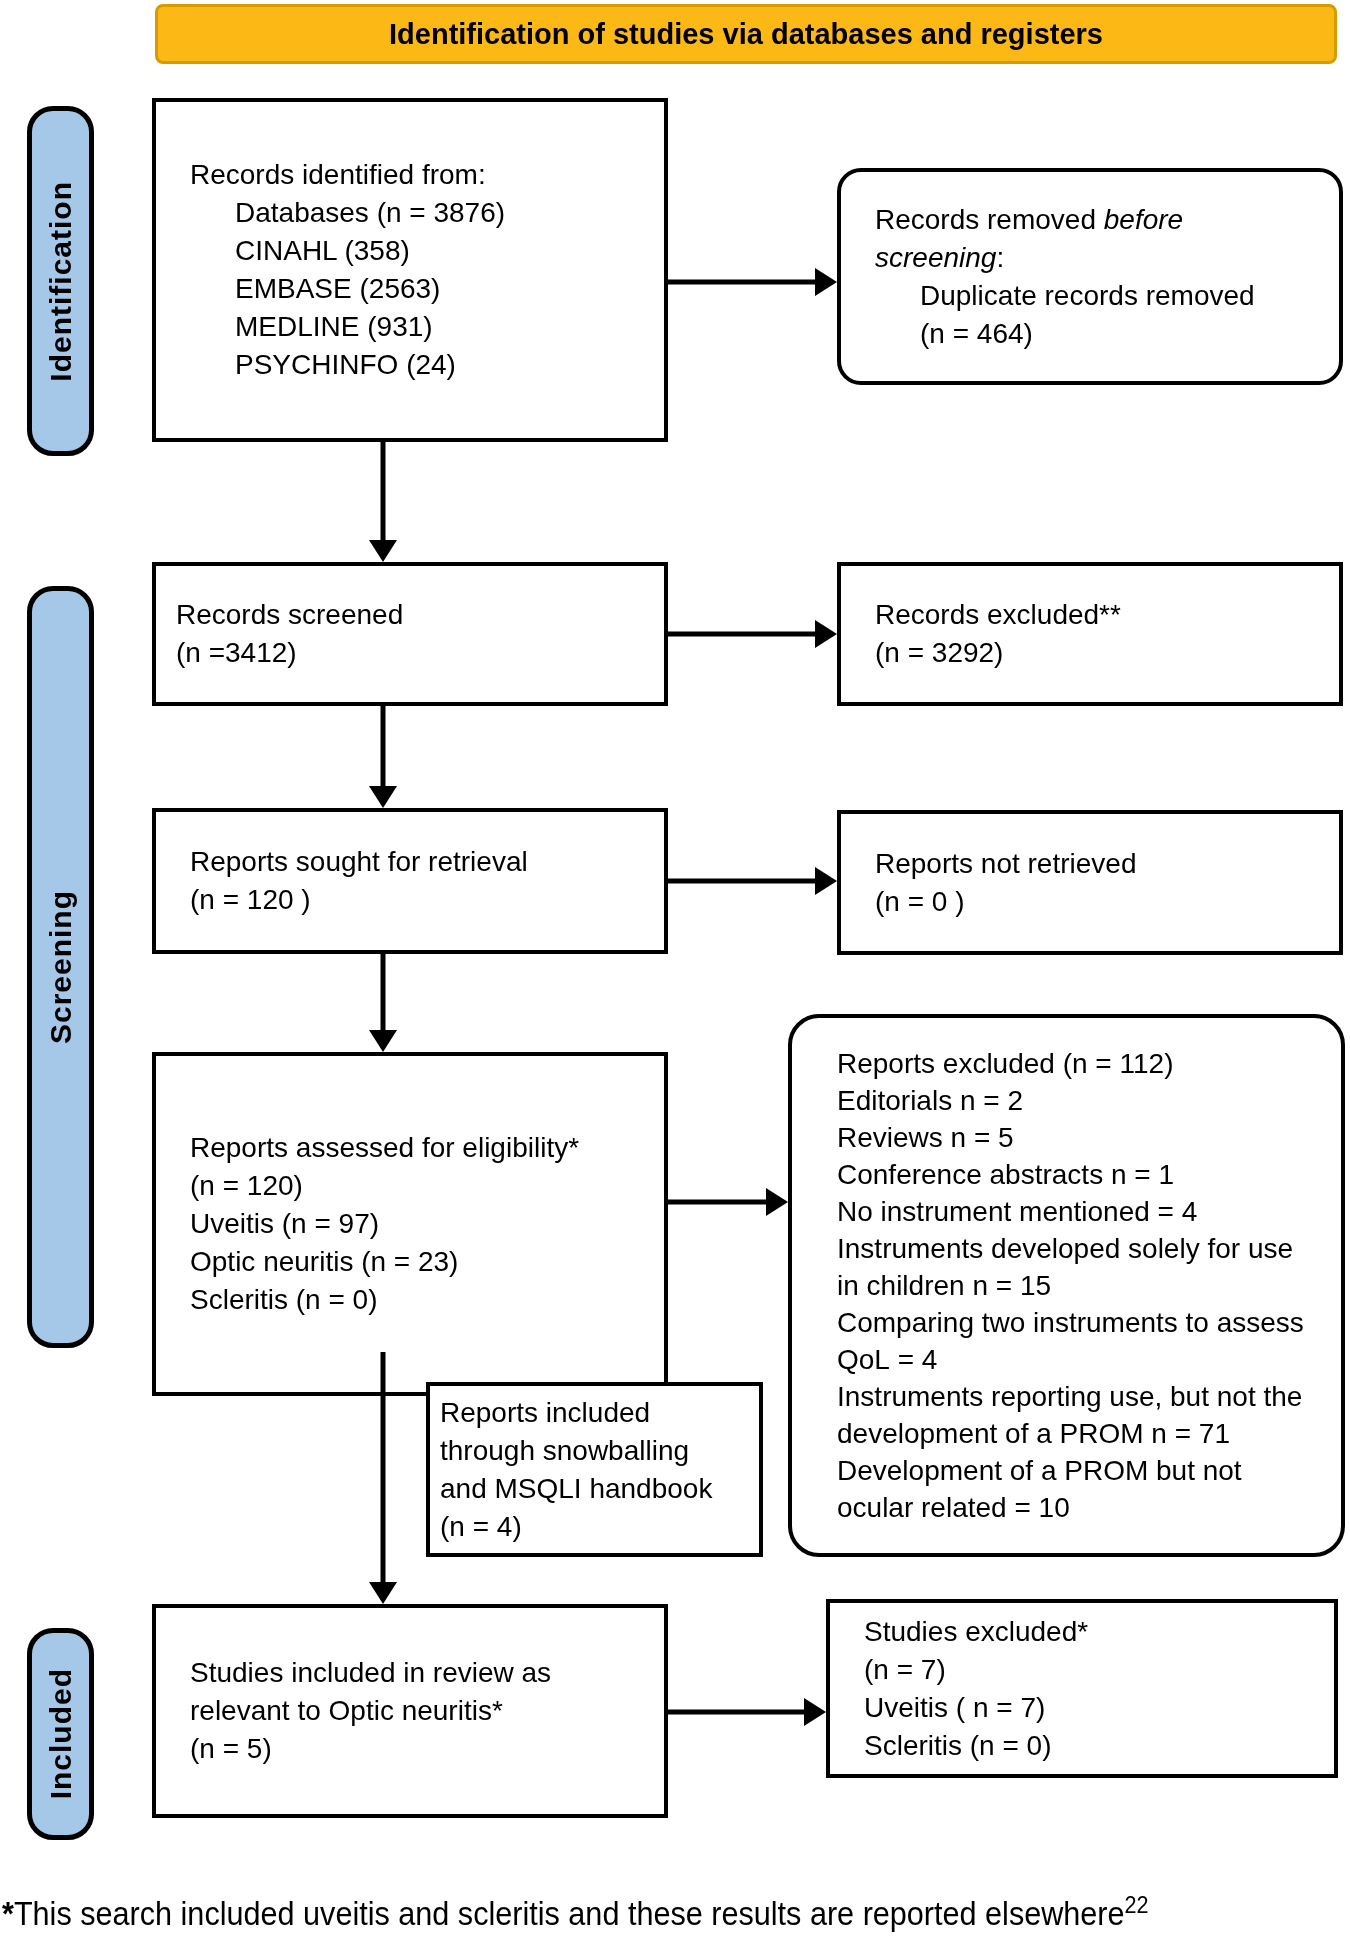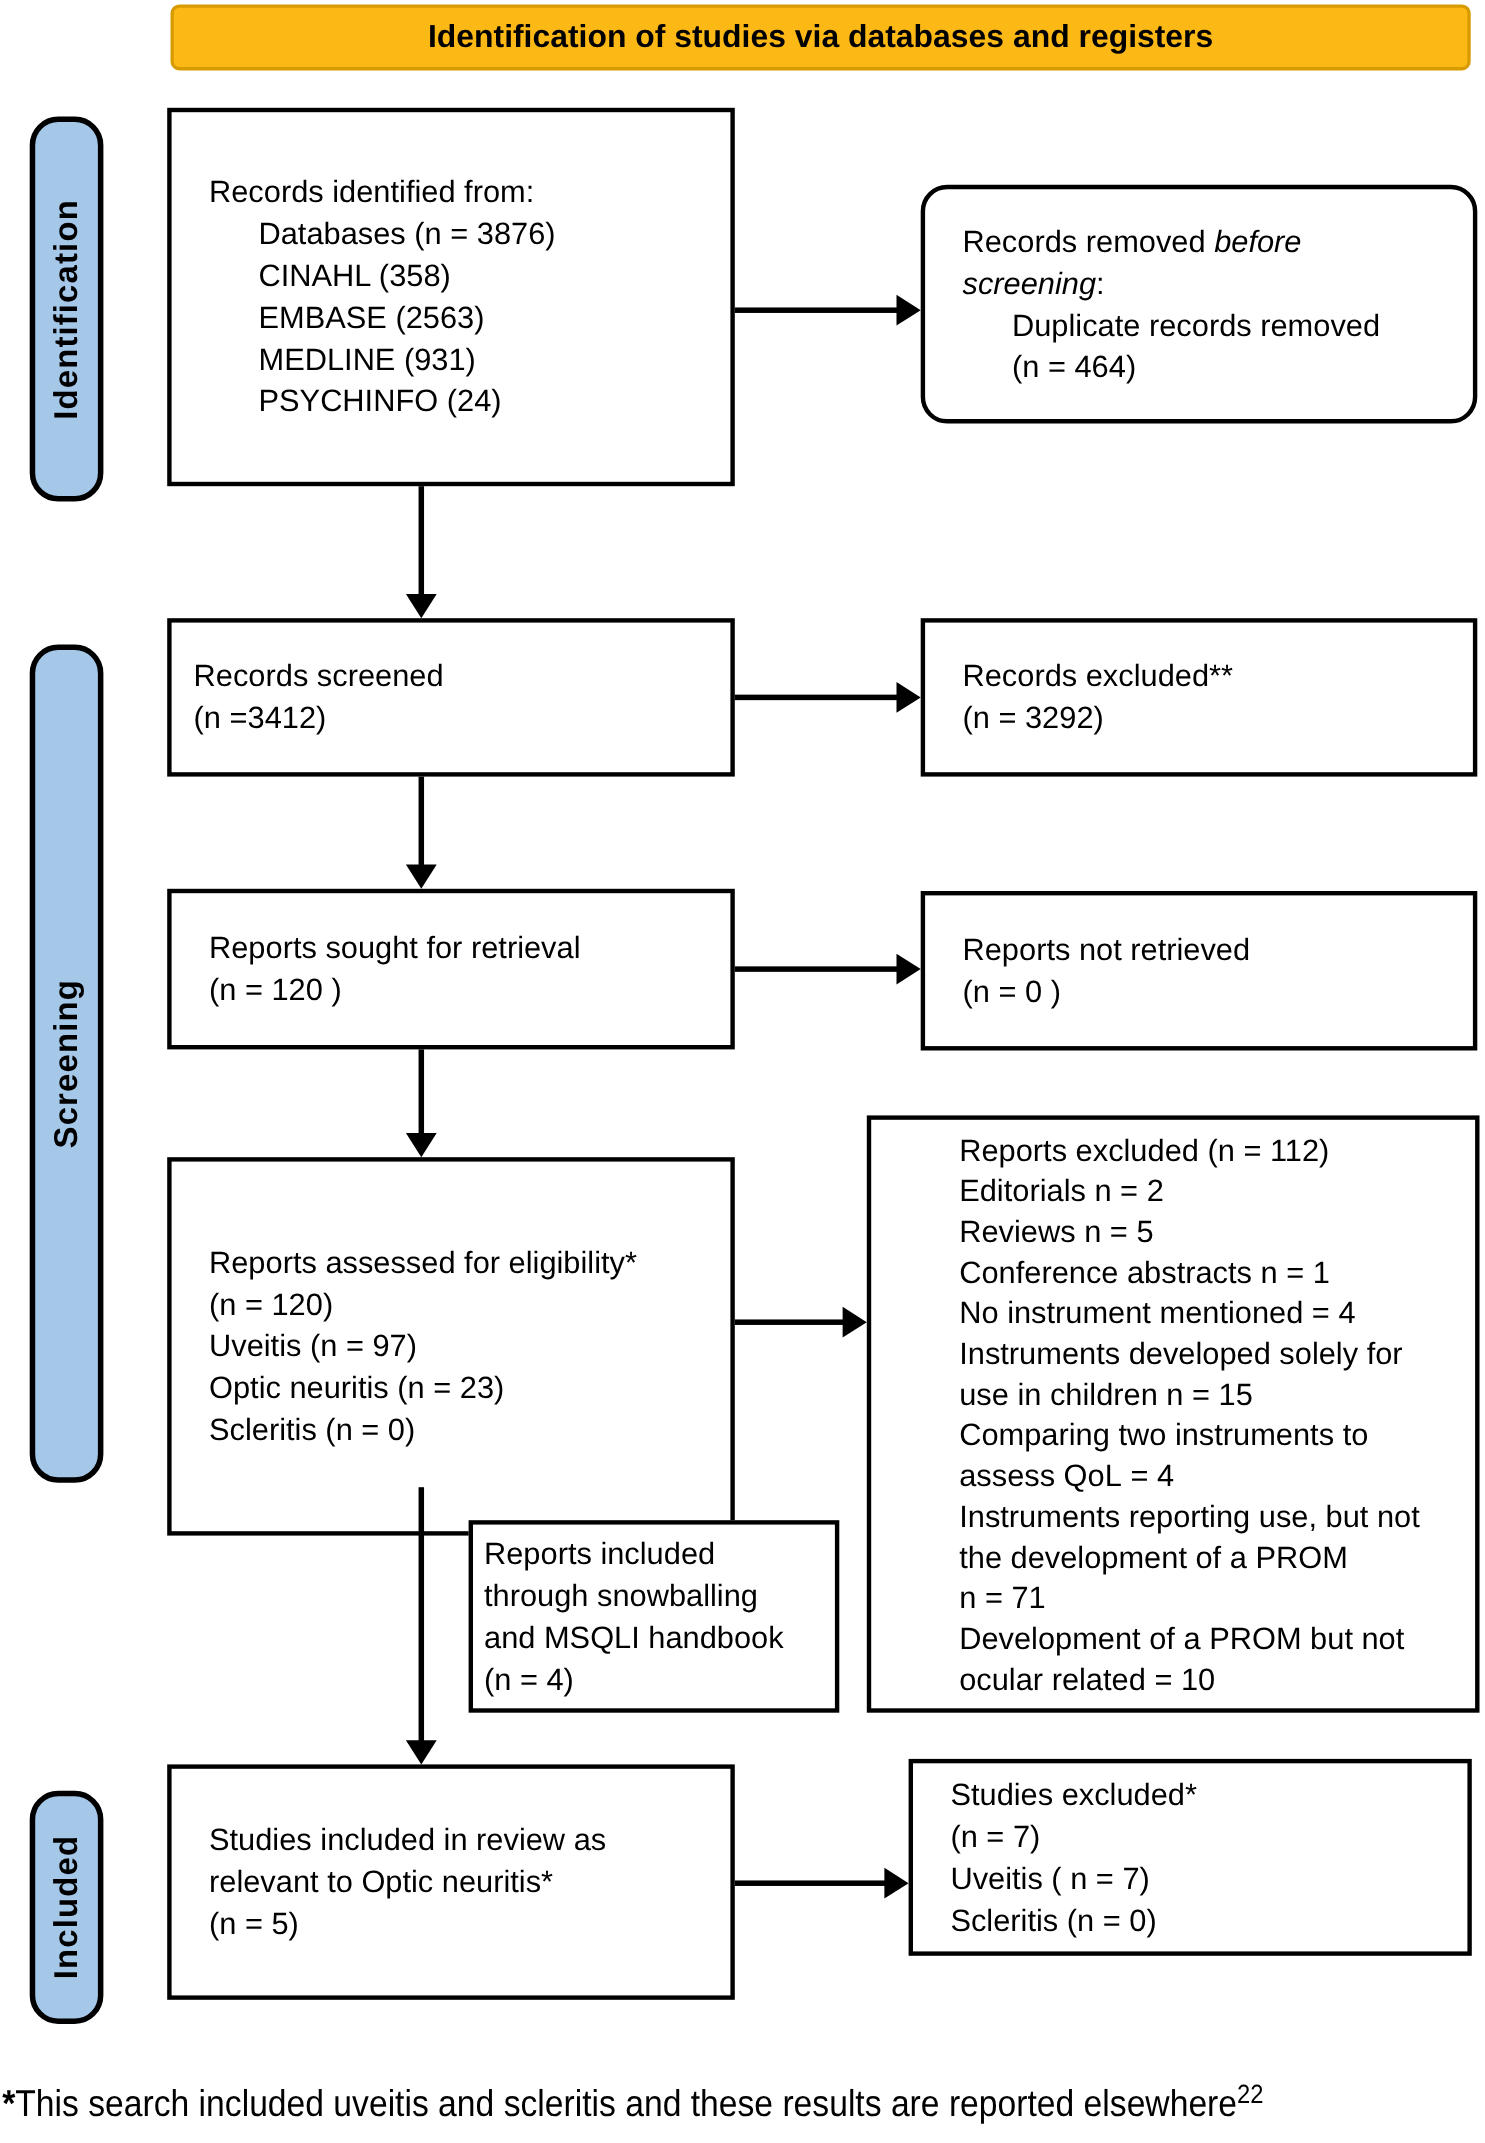--- a/index.html
+++ b/index.html
@@ -37,21 +37,21 @@
   .b-a {left:152px;top:98px;  width:516px;height:344px;}
   .b-b {left:152px;top:562px; width:516px;height:144px;padding-left:20px;}
   .b-c {left:152px;top:808px; width:516px;height:146px;}
   .b-d {left:152px;top:1052px;width:516px;height:344px;}
   .b-e {left:152px;top:1604px;width:516px;height:214px;}
   .b-m {left:426px;top:1382px;width:337px;height:175px;padding-left:10px;}
   .b-m .wrap{max-width:290px;}
   .b-r1{left:837px;top:168px; width:506px;height:217px;border-radius:24px;}
   .b-r2{left:837px;top:562px; width:506px;height:144px;}
   .b-r3{left:837px;top:810px; width:506px;height:145px;}
-  .b-r4{left:788px;top:1014px;width:557px;height:543px;padding:10px 30px 10px 80px;line-height:37px;}
+  .b-r4{left:788px;top:1014px;width:557px;height:543px;padding:10px 30px 10px 45px;line-height:37px;border-radius:31px;}
   .b-r5{left:826px;top:1599px;width:512px;height:179px;}
   
   .varrow{position:absolute;width:30px;}
   .varrow .shaft{position:absolute;left:50%;transform:translateX(-50%);top:0;bottom:20px;width:5px;background:#000;}
   .varrow .head{position:absolute;left:50%;transform:translateX(-50%);bottom:0;width:0;height:0;
     border-left:14px solid transparent;border-right:14px solid transparent;border-top:22px solid #000;}
   .harrow{position:absolute;height:30px;}
   .harrow .shaft{position:absolute;top:50%;transform:translateY(-50%);left:0;right:20px;height:5px;background:#000;}
   .harrow .head{position:absolute;top:50%;transform:translateY(-50%);right:0;width:0;height:0;
     border-top:14px solid transparent;border-bottom:14px solid transparent;border-left:22px solid #000;}

